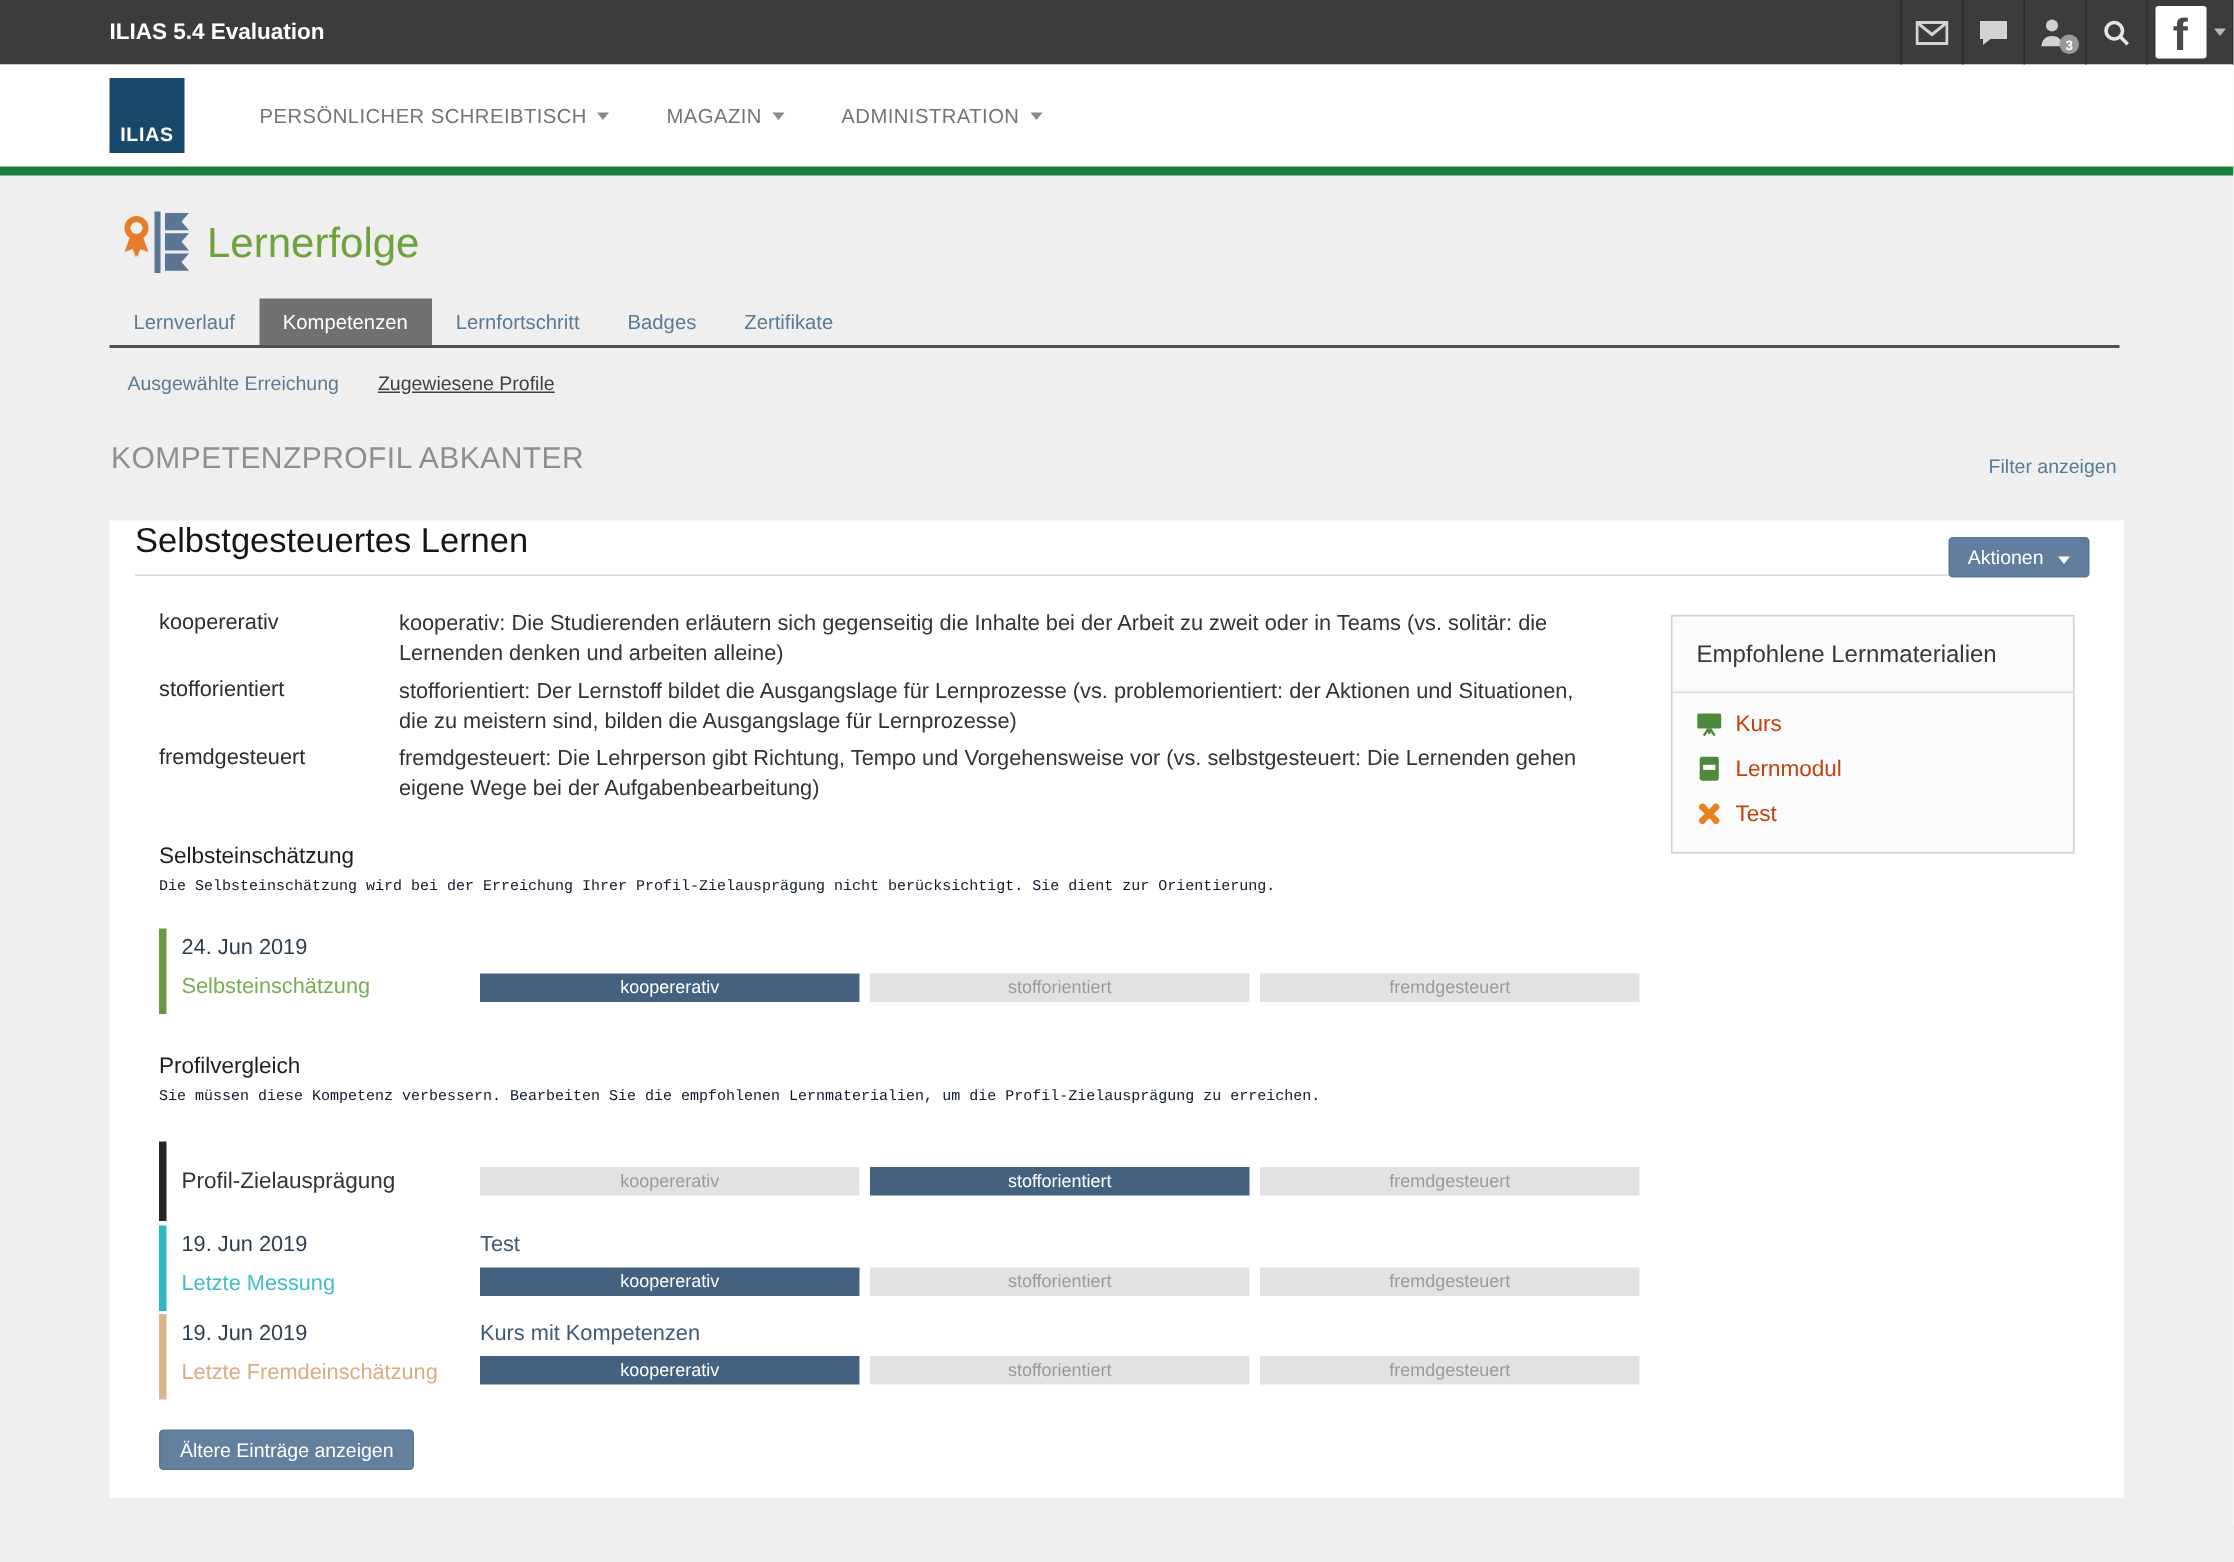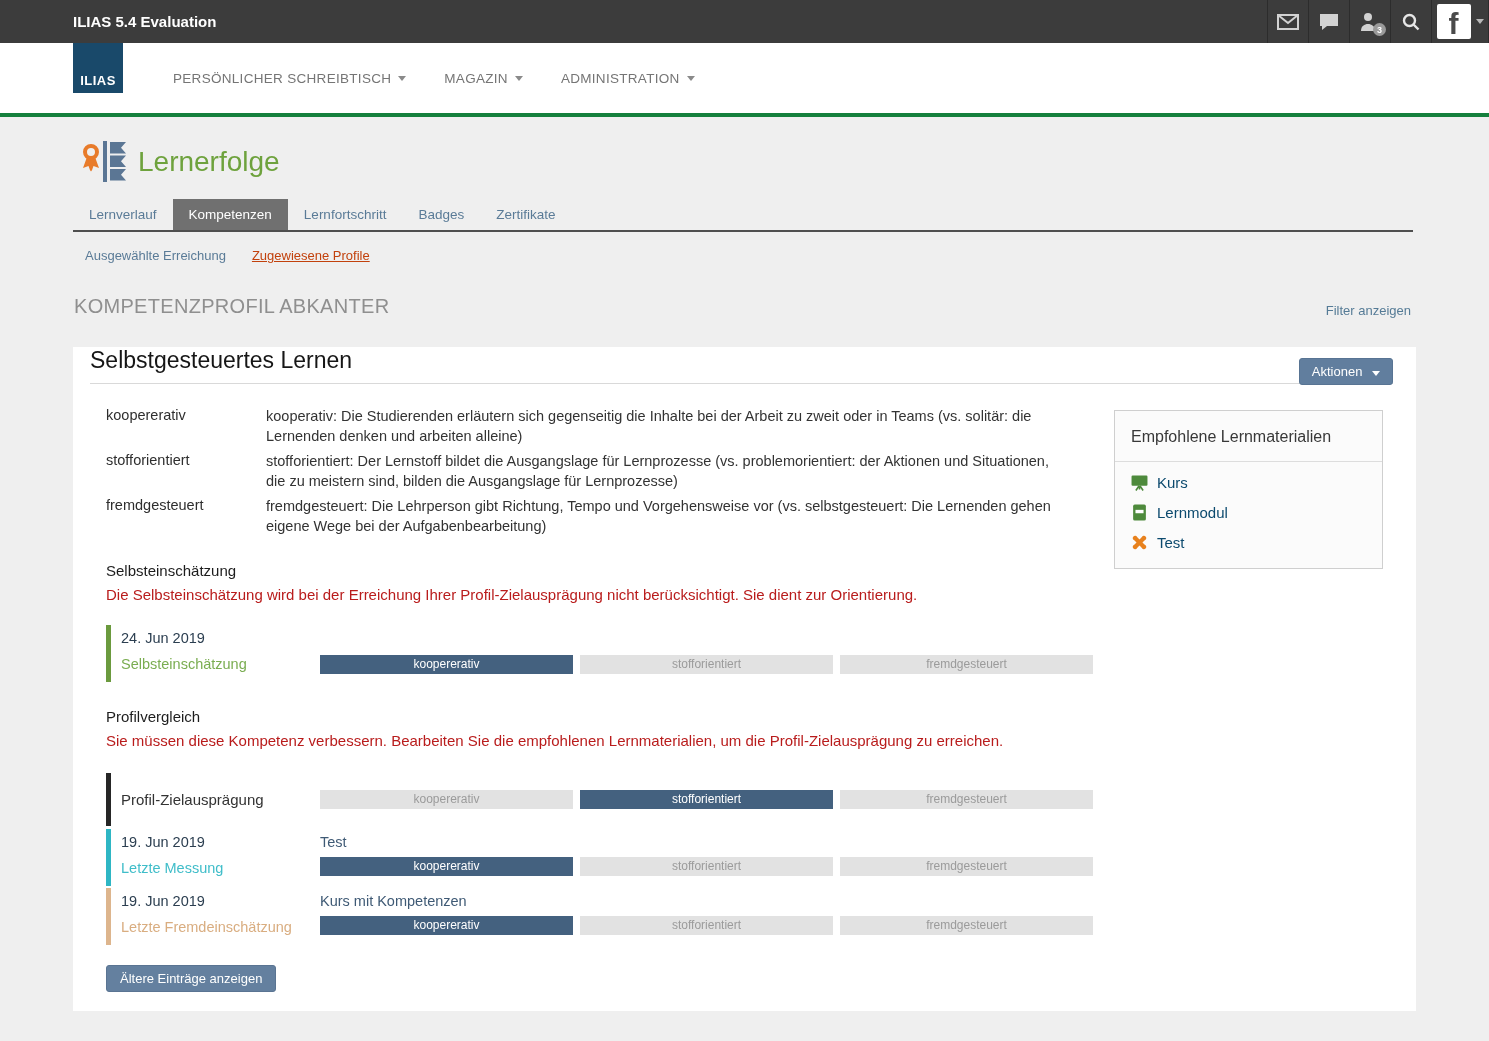--- a/index.html
+++ b/index.html
@@ -32,22 +32,22 @@
   .avatar-box {
     width: 34px; height: 35px; background: #fff; border-radius: 2px;
     display: flex; align-items: flex-end; justify-content: center; overflow: hidden;
   }
   .avatar-letter { font-weight: 700; font-size: 30px; line-height: 30px; color: #4a4a4a; }
   .caret-down { display:inline-block; width:0; height:0; border-left:4px solid transparent;
     border-right:4px solid transparent; border-top:5px solid #b9b9b9; margin-left:5px; }
 
   
   .mainheader {
-    background: #fff; height: 74px; display: flex; 
-    border-bottom: 4px solid #15803d;
+    background: #fff; height: 74px; display: flex; align-items: center;
+    border-bottom: 6px solid #15803d;
   }
   .logo {
     width: 50px; height: 50px; background: #19496a; margin-left: 73px;
     display: flex; align-items: flex-end; justify-content: center; cursor: pointer;
   }
   .logo-text { color: #fff; font-weight: 700; font-size: 13px; letter-spacing: .5px; margin-bottom: 5px; }
   .mainnav { display: flex; margin-left: 50px; gap: 38px; }
   .mainnav-item {
     color: #757575; font-size: 13.5px; letter-spacing: .3px; cursor: pointer; display:flex; align-items:center;
   }
@@ -59,21 +59,21 @@
   .pagetitle { color: #6ea23d; font-size: 28px; font-weight: 400; }
 
   
   .tabs-wrap { margin: 0 76px 16px 73px; border-bottom: 2px solid #4f4f4f; display: flex; text-align: center; }
   .tab {
     font-size: 13.5px; color: #5a7b97; padding: 8px 16px; cursor: pointer; white-space: nowrap;
   }
   .tab.active { background: #707070; color: #fff; }
   .subtabs { display: flex; gap: 26px; margin: 10px 0 0 85px; }
   .subtab { font-size: 13px; color: #5a7b97; cursor: pointer; }
-  .subtab.active { color: #c2410c; text-decoration: underline; }
+  .subtab.active { color: #404040; text-decoration: underline; }
 
   
   .heading-row { display: flex; justify-content: space-between; align-items: flex-end; margin: 32px 78px 8px 74px; }
   .profile-heading { font-size: 20px; font-weight: 400; color: #8f8f8f; letter-spacing: .3px; }
   .filter-link { font-size: 13px; color: #557b96; cursor: pointer; }
 
   
   .panel { background: #fff; margin: 0 73px; position: relative; padding-bottom: 19px; }
   .actions-btn {
     position: absolute; top: 11px; right: 23px;
@@ -97,25 +97,25 @@
     position: absolute; top: 63px; right: 33px; width: 269px;
     background: #fbfbfb; border: 1px solid #cfcfcf; margin-left: 41px;
   }
   .materials-header {
     font-size: 16px; color: #383838; padding: 17px 16px 15px; border-bottom: 1px solid #ddd;
   }
   .materials-body { padding: 12px 16px 15px; }
   .material-item { display: flex; align-items: center; margin-bottom: 13px; cursor: pointer; }
   .material-item:last-child { margin-bottom: 2px; }
   .material-item svg { margin-right: 9px; flex: none; }
-  .material-label { color: #0c4a6e; font-size: 15px; }
+  .material-label { color: #c2410c; font-size: 15px; }
 
   
   .section-h { font-size: 15px; font-weight: 500; color: #1d1d1d; margin: 26px 0 0 33px; }
-  .section-note { font-size: 15px; color: #b91c1c; margin: 7px 0 0 33px; }
+  .section-note { font-size: 10px; color: #0f172a; margin: 7px 0 0 33px; font-family: Liberation Mono, monospace; }
 
   
   .entry { margin-left: 33px; border-left: 5px solid #ccc; padding: 4px 0 8px 10px; display: flex; }
   .entry-left { width: 199px; flex: none; }
   .entry-date { font-size: 14.5px; color: #2b3e50; line-height: 18px; }
   .entry-label { font-size: 14.5px; line-height: 19px; margin-top: 8px; }
   .entry-right { width: 773px; flex: none; }
   .entry-link { font-size: 14.5px; color: #3f5a75; line-height: 19px; margin-bottom: 5px; cursor: pointer; display:inline-block; }
 
   .bars { display: flex; gap: 7px; height: 19px; }

